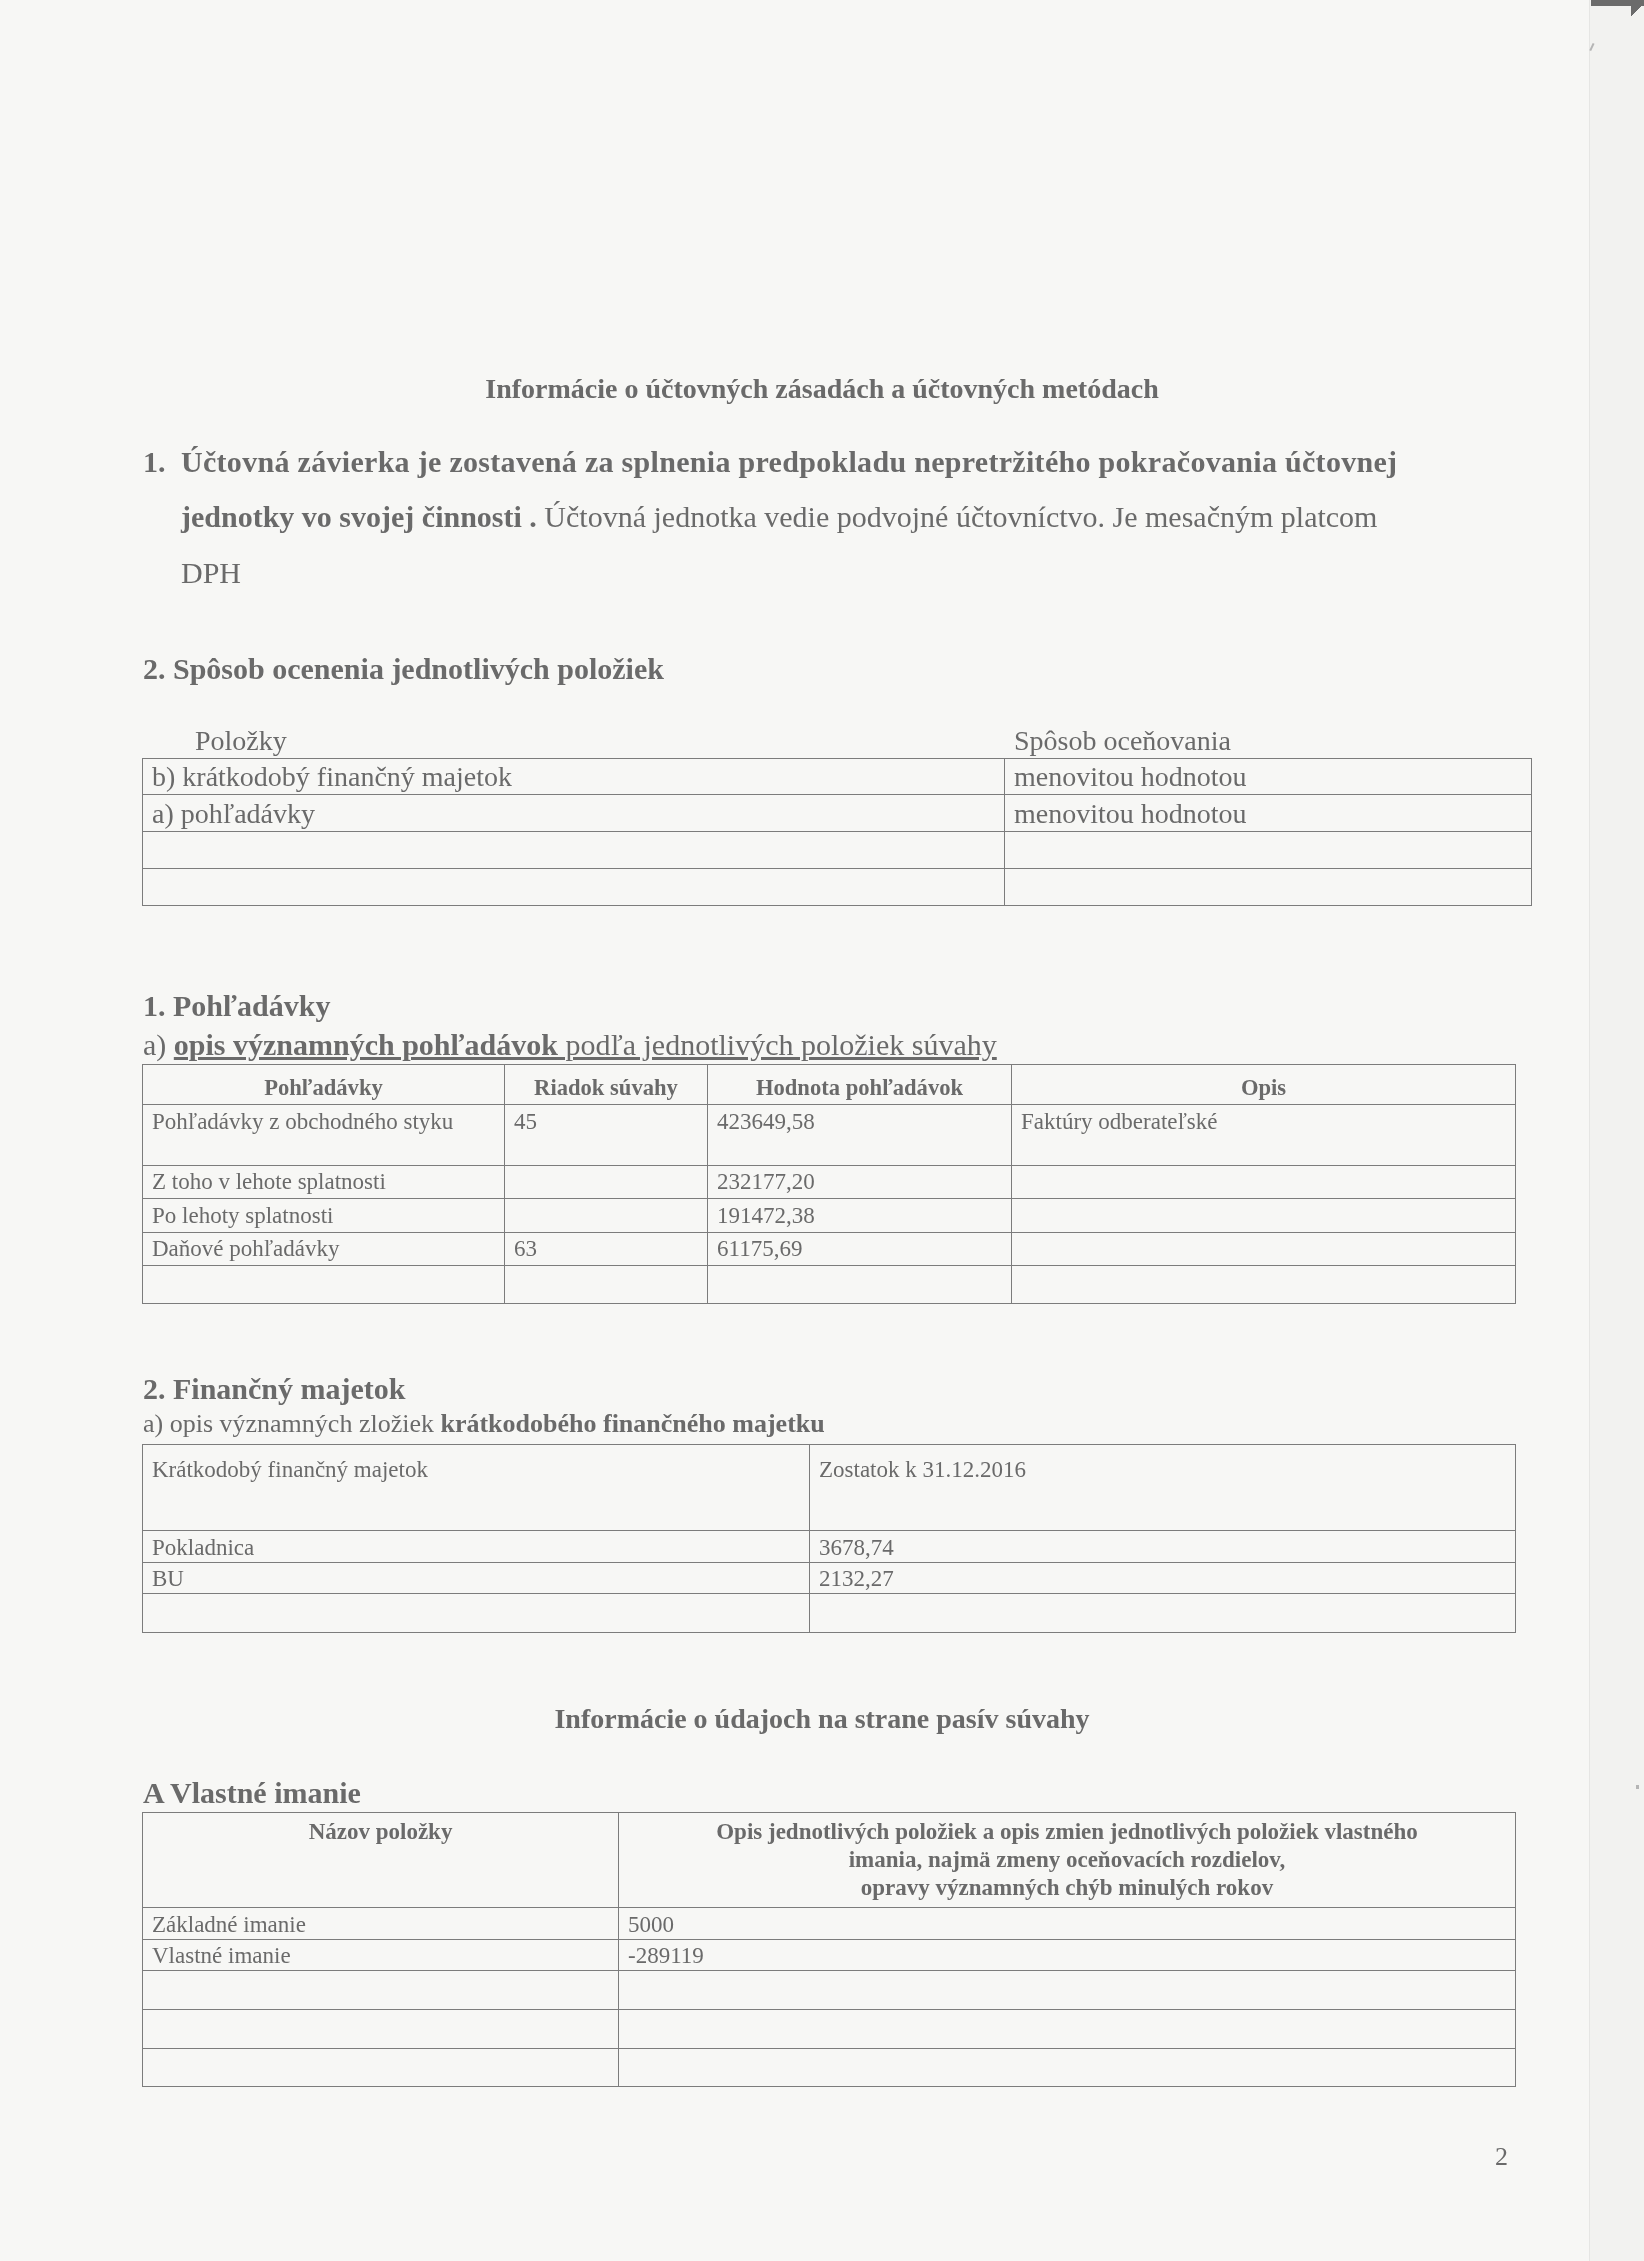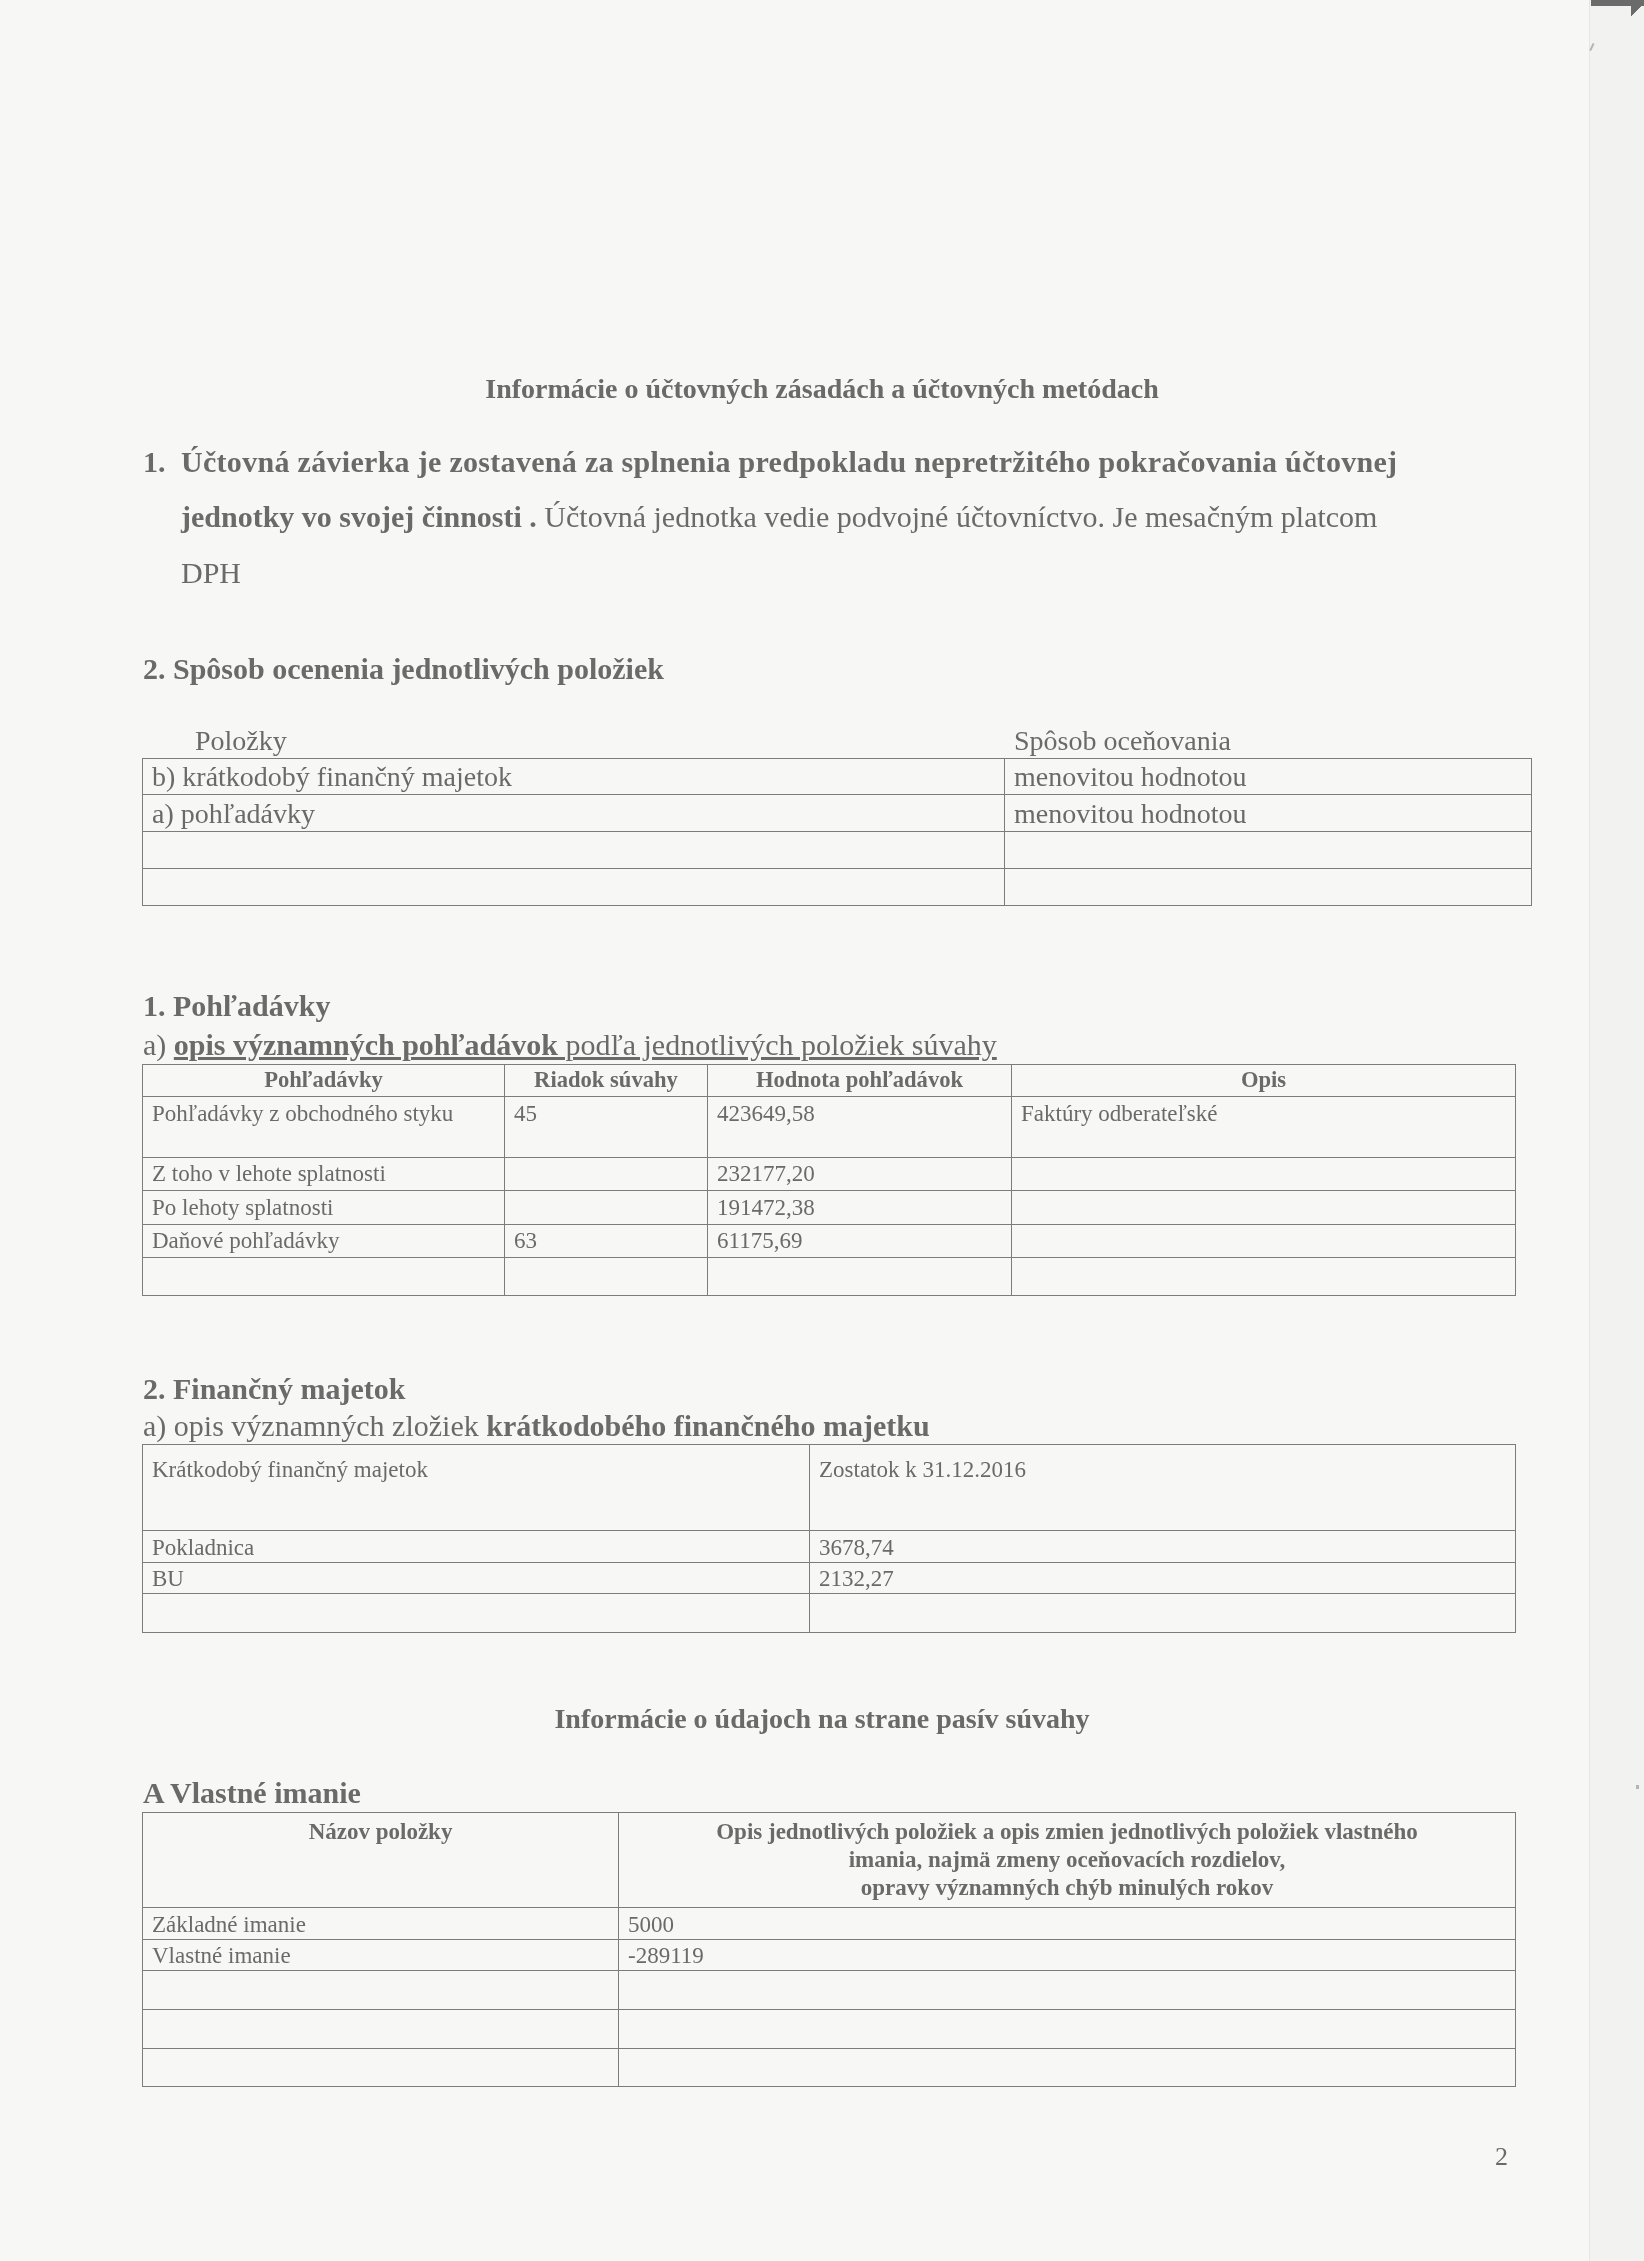--- a/index.html
+++ b/index.html
@@ -24,21 +24,21 @@
   table.grid td, table.grid th { border: 1.9px solid #7c7c7c; padding: 0 9px; vertical-align: top; overflow: hidden; color: #6a6a6a; }
 
   
   #t1 { left: 142px; top: 758px; width: 1390px; }
   #t1 td { height: 34px; font-size: 28px; line-height: 34px; padding-top: 1.3px; }
   #t1 .c1 { width: 843px; }
   #t1 td.blank { height: 35px; }
 
   
   #t2 { left: 142px; top: 1064px; width: 1374px; }
-  #t2 th { font-size: 22.6px; font-weight: bold; height: 30px; line-height: 27px; padding-top: 1px; }
+  #t2 th { font-size: 22.6px; font-weight: bold; height: 30px; line-height: 27px; padding-top: 9px; }
   #t2 td { font-size: 23px; line-height: 28px; padding-top: 2.6px; }
   #t2 .r-tall td { height: 57px; }
   #t2 .r-n td { height: 30px; }
   #t2 .r-blank td { height: 34px; }
 
   
   #t3 { left: 142px; top: 1444px; width: 1374px; }
   #t3 th { font-size: 23px; font-weight: normal; text-align: left; height: 74px; line-height: 28px; padding-top: 11px; }
   #t3 td { font-size: 23px; line-height: 28px; height: 28px; padding-top: 2.6px; }
   #t3 td.blank { height: 35px; }
@@ -138,21 +138,21 @@
     <tr class="r-blank">
       <td></td>
       <td></td>
       <td></td>
       <td></td>
     </tr>
   </tbody>
 </table>
 
 <div class="abs sec-h" style="left:143px;top:1372px;">2. Finančný majetok</div>
-<div class="abs" style="left:143px;top:1409px;font-size:30px;"><span>a) opis významných zložiek </span><span class="bold">krátkodobého finančného majetku</span></div>
+<div class="abs" style="left:143px;top:1409px;font-size:26px;"><span>a) opis významných zložiek </span><span class="bold">krátkodobého finančného majetku</span></div>
 
 <table class="grid" id="t3">
   <colgroup>
       <col style="width:667px">
       <col>
     </colgroup>
   <thead>
     <tr>
       <th>Krátkodobý  finančný majetok</th>
       <th>Zostatok k 31.12.2016</th>

